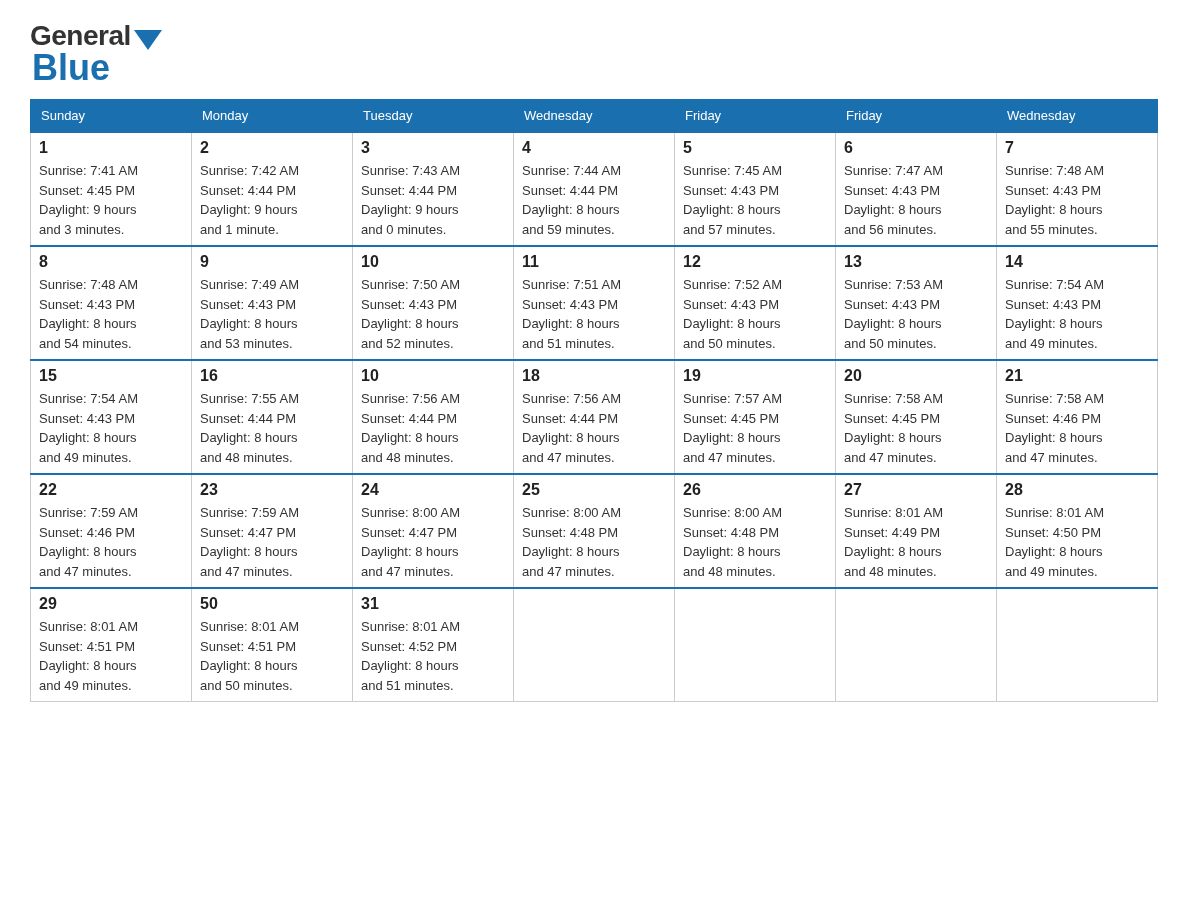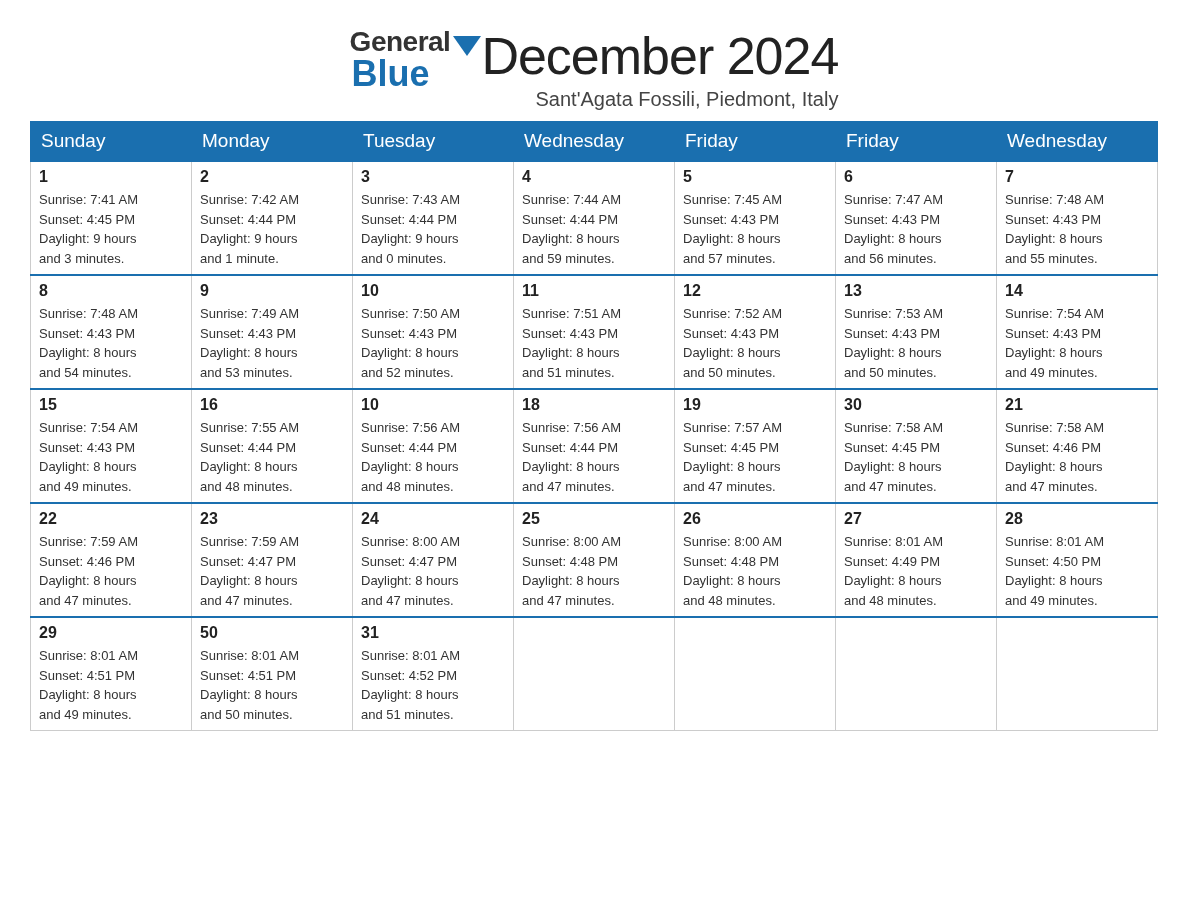--- a/index.html
+++ b/index.html
@@ -5,24 +5,23 @@
     * { margin: 0; padding: 0; box-sizing: border-box; }
     body {
       font-family: Arial, sans-serif;
       background: #fff;
       width: 1188px;
       min-height: 918px;
       padding: 20px 30px;
     }
     .header {
       display: flex;
-      justify-content: center;
+      justify-content: space-between;
       align-items: flex-start;
       margin-bottom: 10px;
-      margin-top: 6px;
     }
     .logo {
       display: flex;
       flex-direction: column;
       align-items: flex-start;
     }
     .logo-top {
       display: flex;
       align-items: center;
     }
@@ -63,21 +62,21 @@
       margin-top: 2px;
     }
     .calendar {
       width: 100%;
       border-collapse: collapse;
       margin-top: 10px;
     }
     .calendar th {
       background: #1a6faf;
       color: #fff;
-      font-size: 19px;
+      font-size: 13px;
       font-weight: normal;
       padding: 8px 10px;
       text-align: left;
       border: 1px solid #1a6faf;
     }
     .calendar td {
       border: 1px solid #ccc;
       vertical-align: top;
       padding: 6px 8px;
       width: 14.28%;
@@ -101,24 +100,20 @@
 </head>
 <body>
 
 <div class="header">
   <div class="logo">
     <div class="logo-top">
       <span class="logo-general">General</span>
       <div class="logo-triangle"></div>
     </div>
     <span class="logo-blue">Blue</span>
-  </div>
-  <div class="title-section">
-    <div class="month-title">December 2024</div>
-    <div class="subtitle">Sant'Agata Fossili, Piedmont, Italy</div>
   </div>
 </div>
 
 <table class="calendar">
   <thead>
     <tr>
       <th>Sunday</th>
       <th>Monday</th>
       <th>Tuesday</th>
       <th>Wednesday</th>
@@ -203,21 +198,21 @@
       </td>
         <td>
         <div class="day-num">18</div>
         <div class="day-info">Sunrise: 7:56 AM<br>Sunset: 4:44 PM<br>Daylight: 8 hours<br>and 47 minutes.</div>
       </td>
         <td>
         <div class="day-num">19</div>
         <div class="day-info">Sunrise: 7:57 AM<br>Sunset: 4:45 PM<br>Daylight: 8 hours<br>and 47 minutes.</div>
       </td>
         <td>
-        <div class="day-num">30</div>
+        <div class="day-num">20</div>
         <div class="day-info">Sunrise: 7:58 AM<br>Sunset: 4:45 PM<br>Daylight: 8 hours<br>and 47 minutes.</div>
       </td>
         <td>
         <div class="day-num">21</div>
         <div class="day-info">Sunrise: 7:58 AM<br>Sunset: 4:46 PM<br>Daylight: 8 hours<br>and 47 minutes.</div>
       </td>
       </tr>
       <tr class="week-row">
         <td>
         <div class="day-num">22</div>

